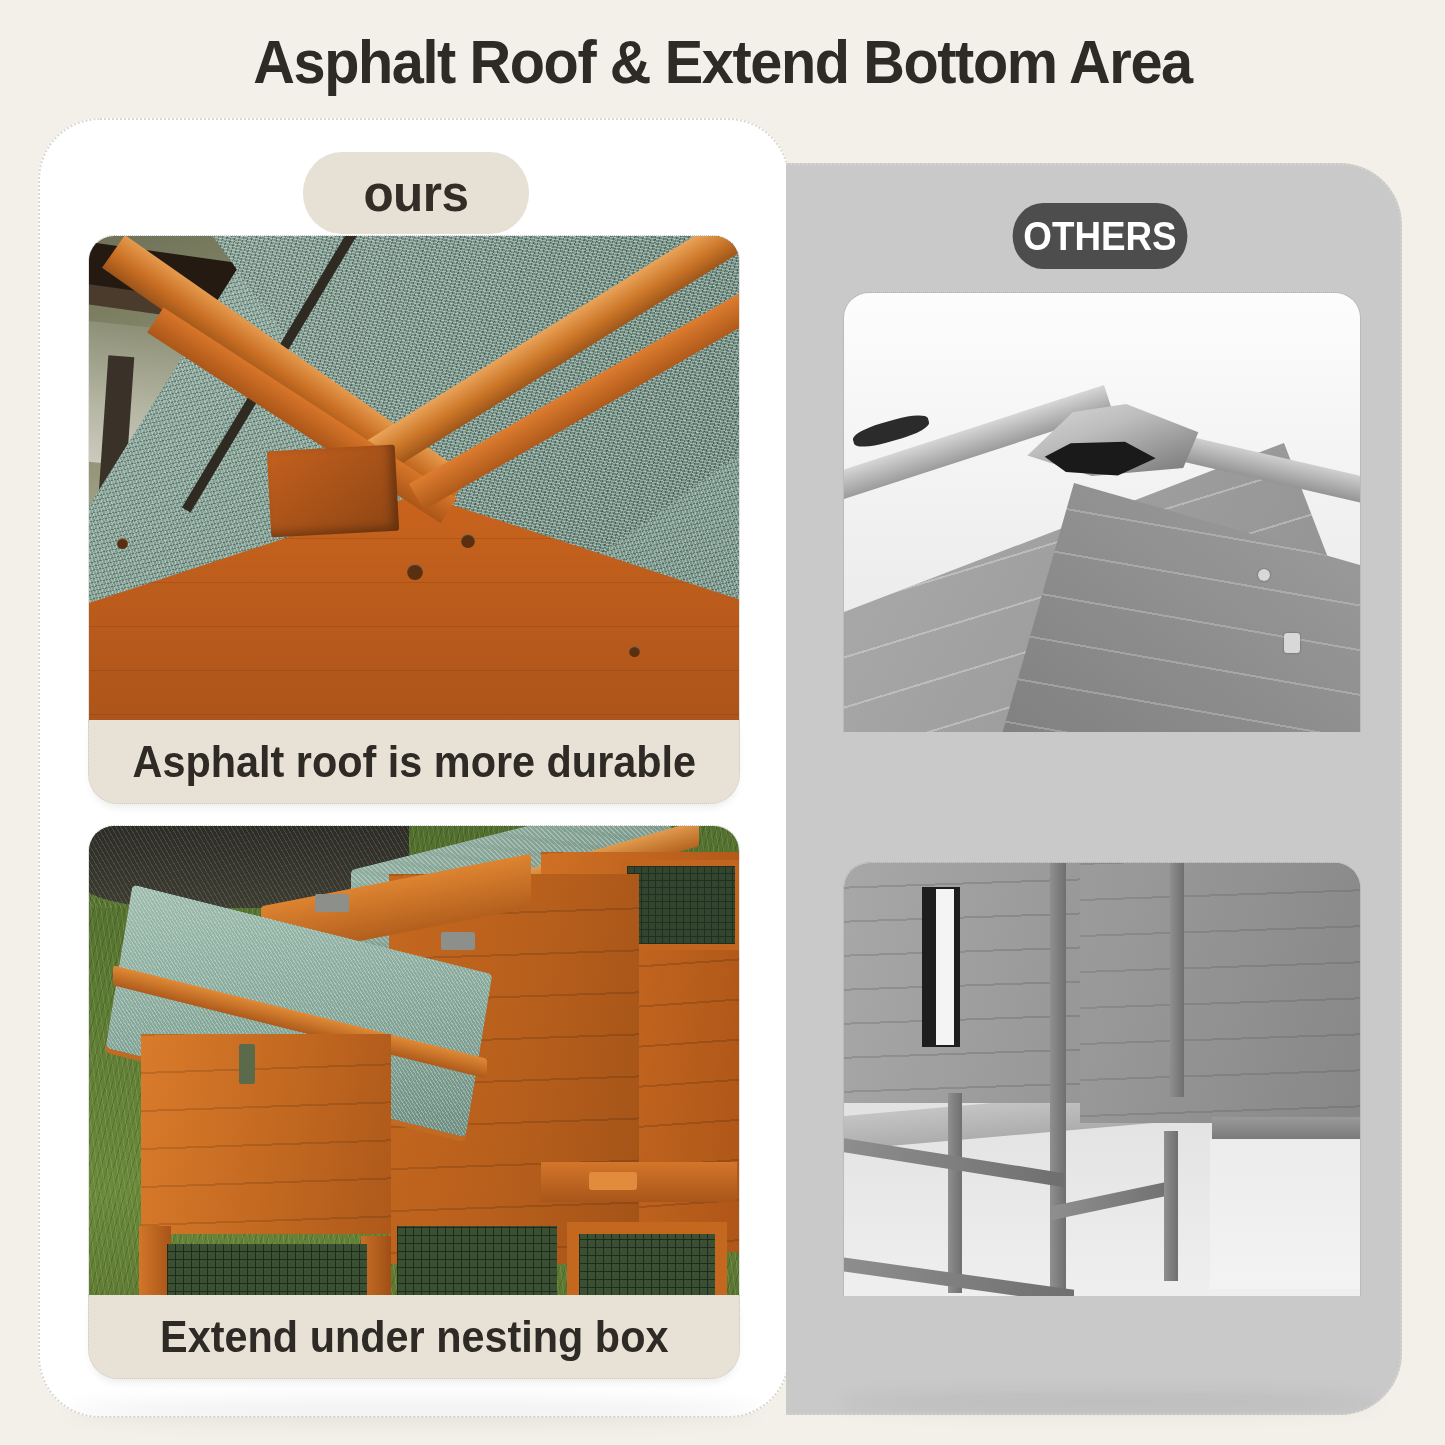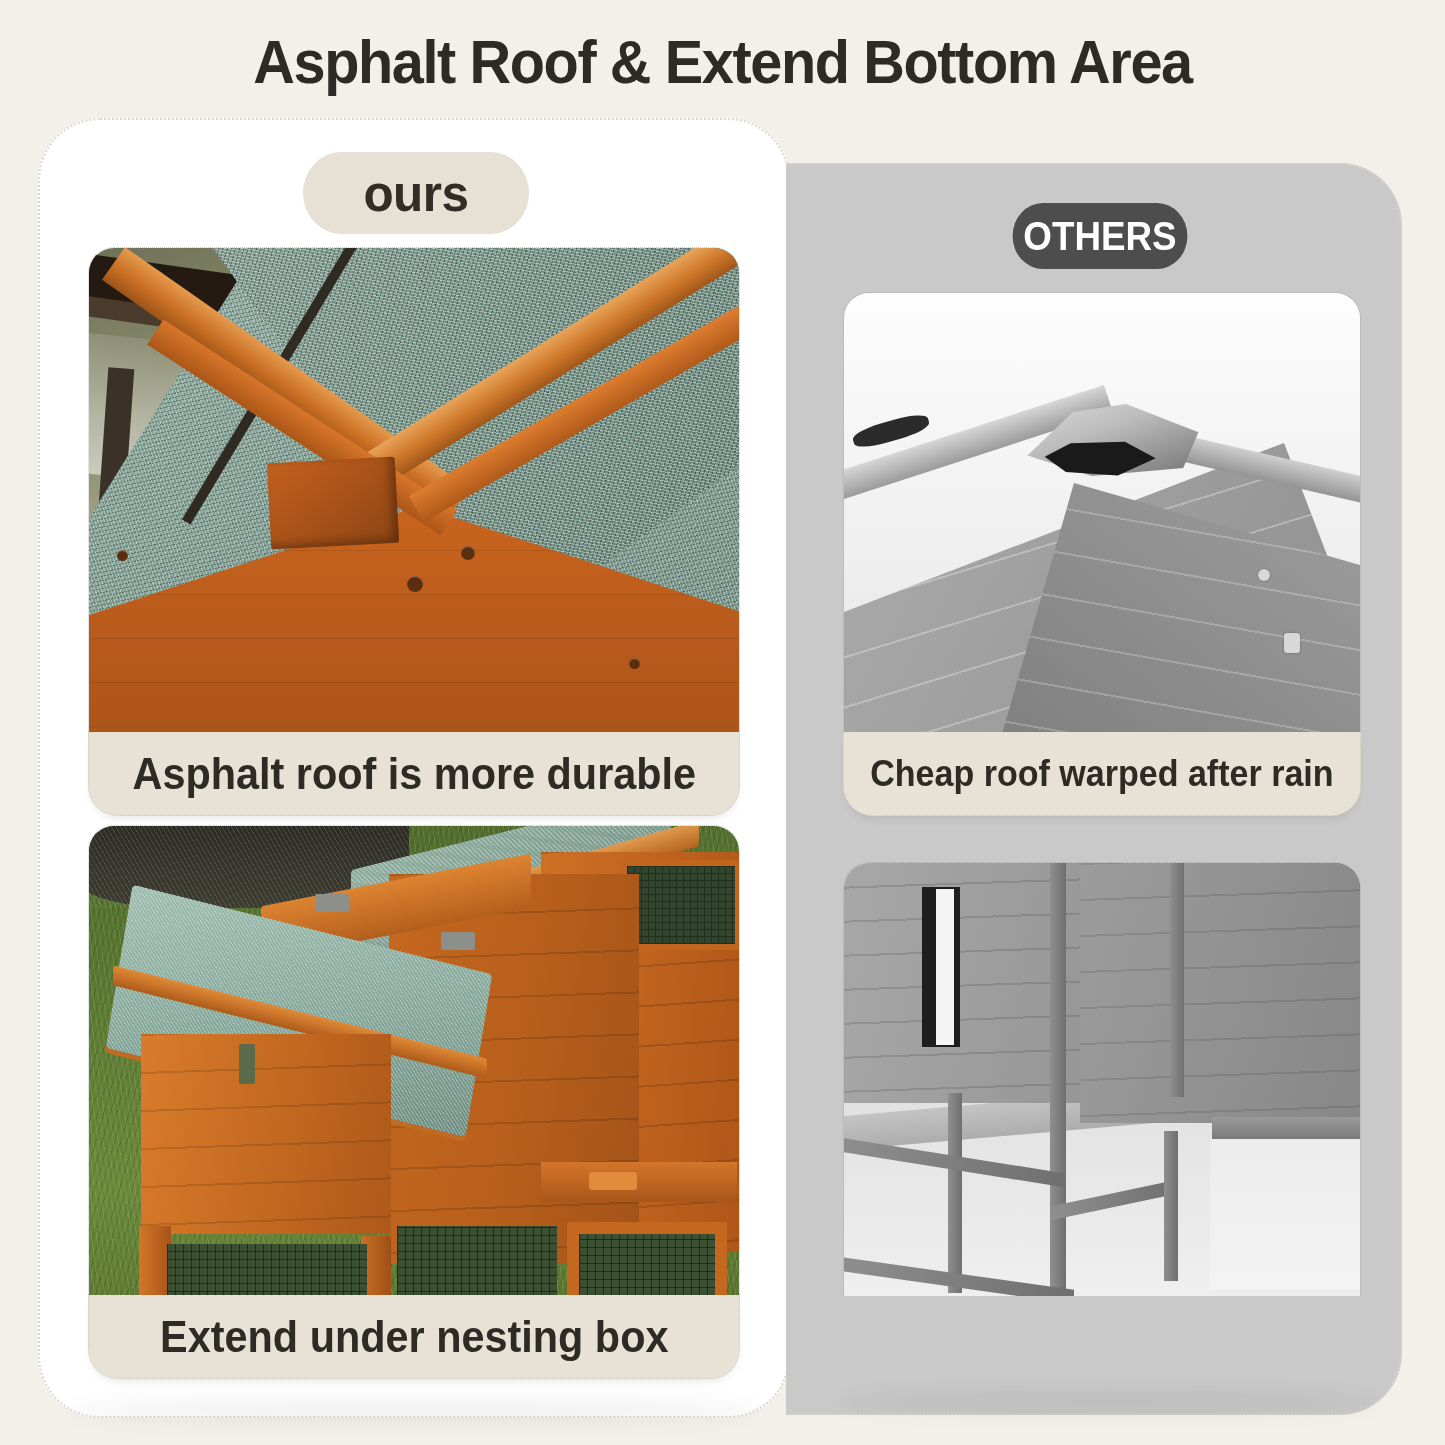--- a/index.html
+++ b/index.html
@@ -88,21 +88,21 @@
     box-sizing:border-box;
     display:flex;align-items:center;justify-content:center;
     color:#2e2a25;
     font-weight:bold;
     white-space:nowrap;
     box-shadow:0 6px 10px -4px rgba(0,0,0,.10);
   }
   .caption span{transform:scaleX(0.92);display:inline-block;}
 
   
-  .card-l1{left:88px;top:247px;width:652px;}
+  .card-l1{left:88px;top:235px;width:652px;}
   .card-l1 .photo{width:652px;height:485px;}
   .card-l1 .caption{width:652px;height:84px;font-size:45px;}
 
   .card-l2{left:88px;top:825px;width:652px;}
   .card-l2 .photo{width:652px;height:470px;}
   .card-l2 .caption{width:652px;height:84px;font-size:45px;}
 
   
   .card-r1{left:843px;top:292px;width:518px;}
   .card-r1 .photo{width:518px;height:440px;}
@@ -335,23 +335,20 @@
       <div class="r1-roofB"></div>
       <div class="r1-edgeA"></div>
       <div class="r1-edgeB"></div>
       <div class="r1-hole2"></div>
       <div class="r1-warp"></div>
       <div class="r1-hole"></div>
       <div class="r1-screw" style="left:414px;top:276px;"></div>
       <div class="r1-screw" style="left:440px;top:340px;width:16px;height:20px;border-radius:3px;"></div>
     </div>
   </div>
-  <div class="caption">
-    <span>Cheap roof warped after rain</span>
-  </div>
 </div>
 
 <div class="card card-r2">
   <div class="photo">
     <div class="scene">
       <div class="r2-bg"></div>
       <div class="r2-floor"></div>
       <div class="r2-wall"></div>
       <div class="r2-slot"></div>
       <div class="r2-slotlight"></div>

